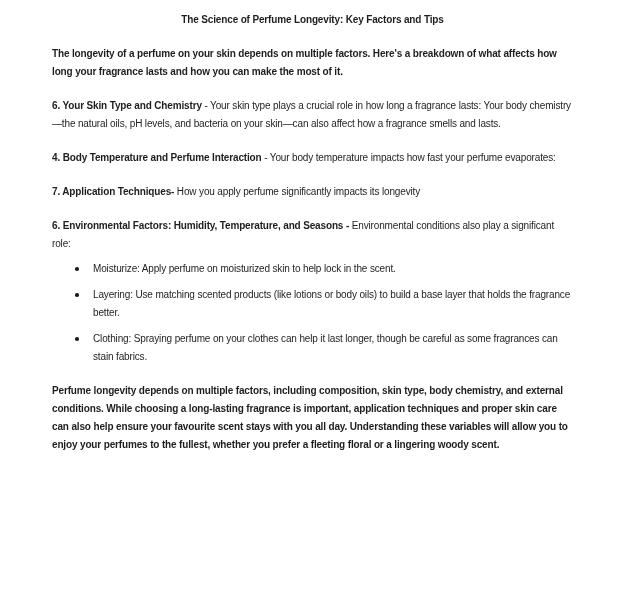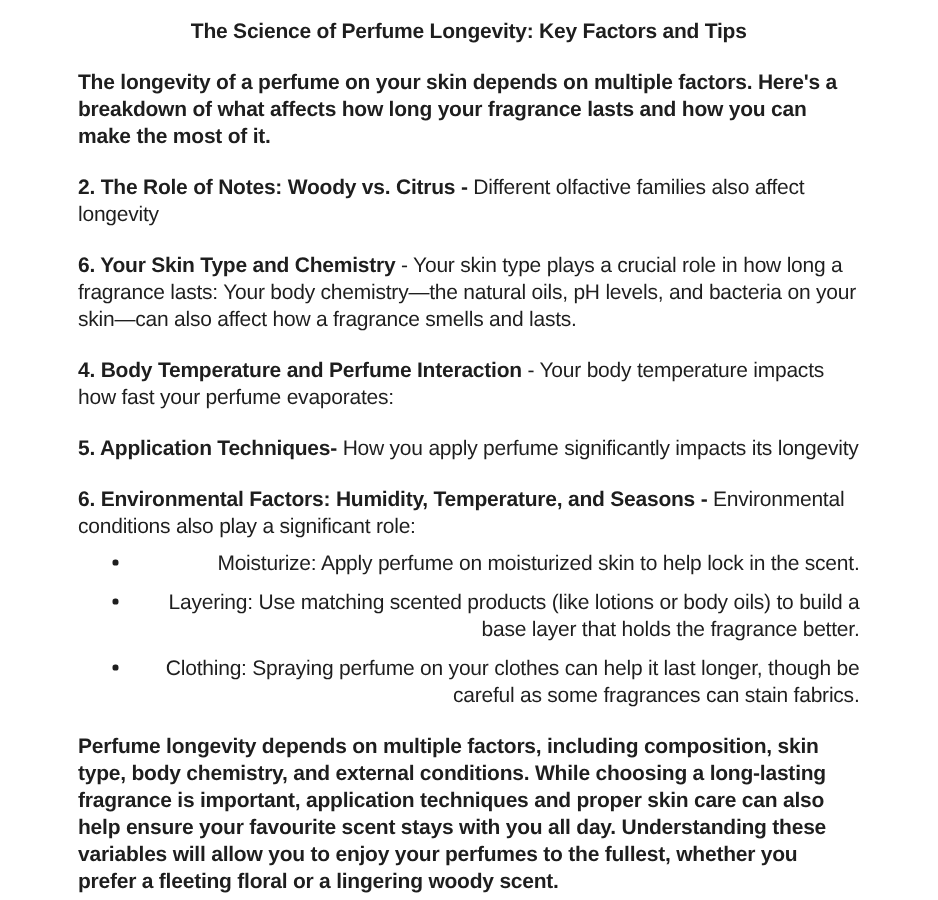--- a/index.html
+++ b/index.html
@@ -11,21 +11,21 @@
     height: 600px;
     background: #ffffff;
     overflow: hidden;
   }
   .doc-canvas {
     box-sizing: border-box;
     width: 625px;
     height: 600px;
     padding: 11px 52px 0 52px;
     font-family: "Liberation Sans", sans-serif;
-    font-size: 14px;
+    font-size: 10px;
     letter-spacing: -0.15px;
     line-height: 18px;
     color: #1e1e1e;
     cursor: text;
   }
   .doc-title {
     text-align: center;
     font-weight: bold;
     margin: 0 0 9px 0;
   }
@@ -35,21 +35,20 @@
   .bold {
     font-weight: bold;
   }
   b {
     font-weight: bold;
   }
   ul.tips-list {
     list-style: none;
     margin: 0 0 7px 0;
     padding: 0;
-    text-align: right;
   }
   ul.tips-list li {
     position: relative;
     padding-left: 41px;
     margin: 0 0 8px 0;
   }
   .bullet-dot {
     position: absolute;
     left: 23px;
     top: 7px;
@@ -70,27 +69,26 @@
 </head>
 <body>
 
 <div class="doc-canvas">
 
   <p class="doc-title">The Science of Perfume Longevity: Key Factors and Tips</p>
 
   <p class="para bold">The longevity of a perfume on your skin depends on multiple factors. Here's a breakdown of what affects how long your fragrance lasts and how you can make the most of it.</p>
 
 
-  <p class="para"><b>2. The Role of Notes: Woody vs. Citrus - </b><span>Different olfactive families also affect longevity</span></p>
 
   <p class="para"><b>6. Your Skin Type and Chemistry</b><span> - Your skin type plays a crucial role in how long a fragrance lasts: Your body chemistry—the natural oils, pH levels, and bacteria on your skin—can also affect how a fragrance smells and lasts.</span></p>
 
   <p class="para"><b>4. Body Temperature and Perfume Interaction</b><span> - Your body temperature impacts how fast your perfume evaporates:</span></p>
 
-  <p class="para"><b>5. Application Techniques-</b><span> How you apply perfume significantly impacts its longevity</span></p>
+  <p class="para"><b>7. Application Techniques-</b><span> How you apply perfume significantly impacts its longevity</span></p>
 
   <p class="para"><b>6. Environmental Factors: Humidity, Temperature, and Seasons - </b><span>Environmental conditions also play a significant role:</span></p>
 
 
   <ul class="tips-list">
     <li><span class="bullet-dot"></span><span>Moisturize: Apply perfume on moisturized skin to help lock in the scent.</span></li>
     <li><span class="bullet-dot"></span><span>Layering: Use matching scented products (like lotions or body oils) to build a base layer that holds the fragrance better.</span></li>
     <li><span class="bullet-dot"></span><span>Clothing: Spraying perfume on your clothes can help it last longer, though be careful as some fragrances can stain fabrics.</span></li>
   </ul>
 

